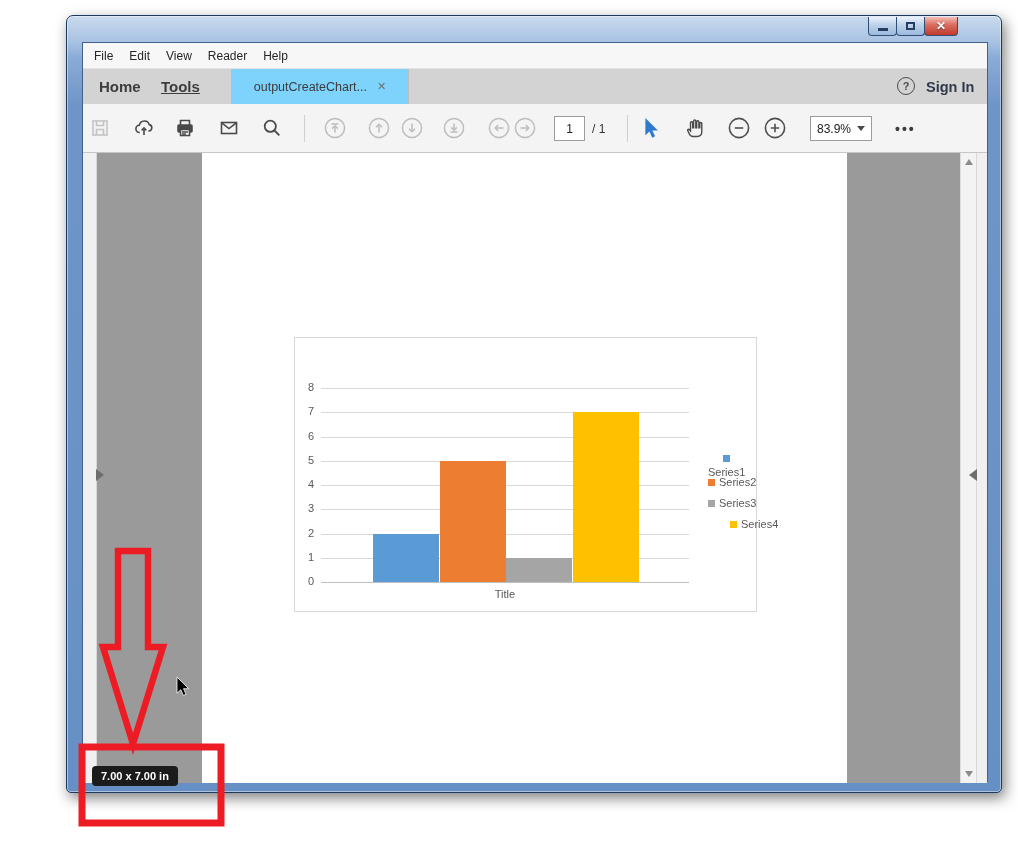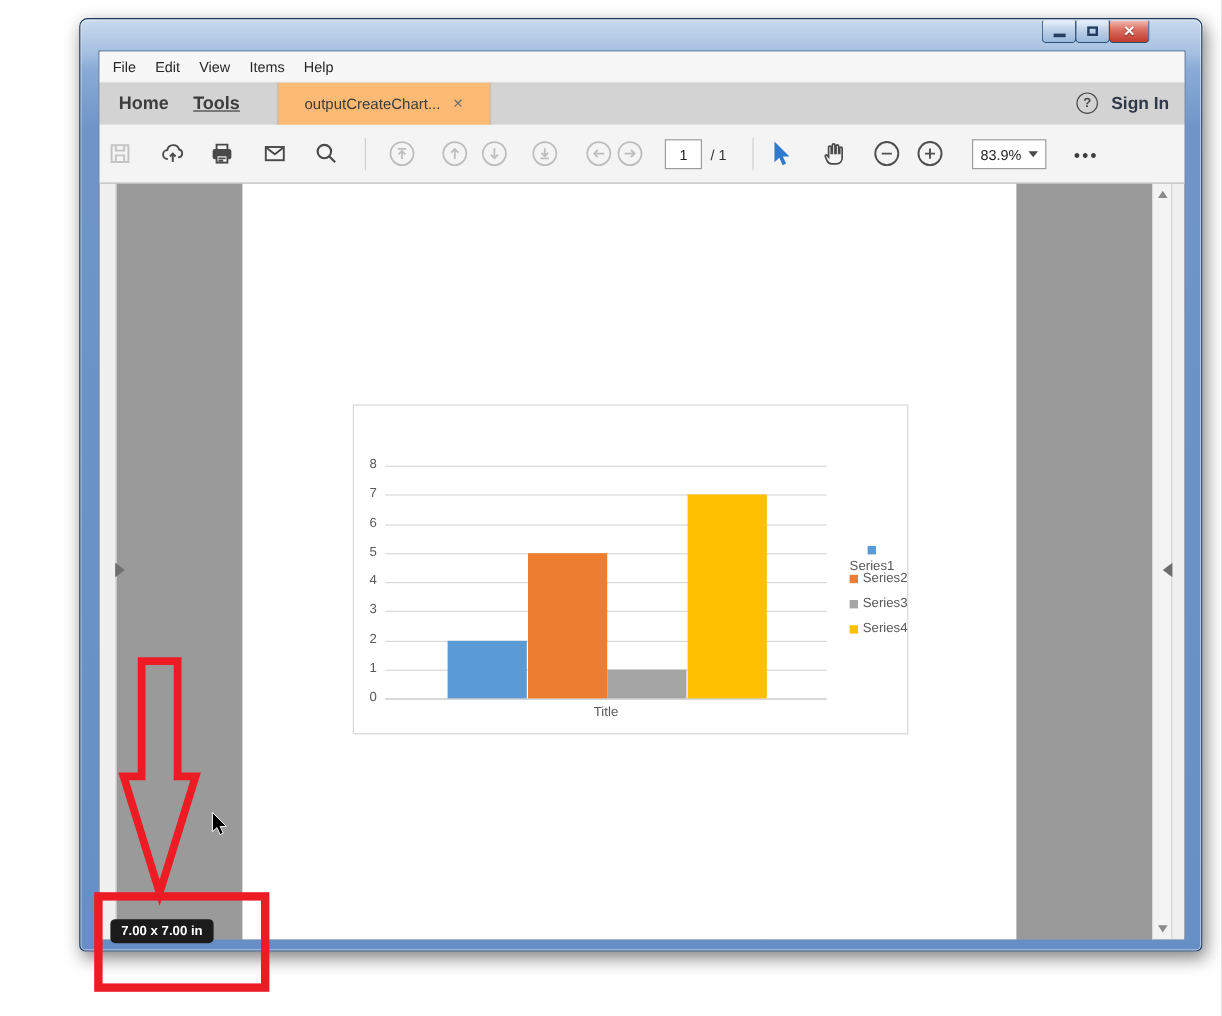--- a/index.html
+++ b/index.html
@@ -31,21 +31,21 @@
   
   .menubar { height:26px; background:#f7f7f7; display:flex; align-items:center; padding-left:3px;
              border-bottom:1px solid #e3e3e3; }
   .menu-item { font-size:12px; color:#262626; padding:0 8px; height:100%; display:flex; align-items:center; cursor:default; }
 
   
   .tabbar { position:relative; height:35px; background:#d3d3d3; }
   .nav-tab { position:absolute; top:0; height:35px; display:flex; align-items:center;
              font-size:15px; font-weight:bold; color:#3d3d3d; padding:0 6px; cursor:default; }
   .tab-home { left:10px; } .tab-tools { left:72px;text-decoration:underline; }
-  .doc-tab { position:absolute; left:148px; top:0; width:178px; height:35px; background:#fdba74;
+  .doc-tab { position:absolute; left:148px; top:0; width:178px; height:35px; background:#7dd3fc;
              border-left:1px solid #bdbdbd; border-right:1px solid #bdbdbd;
              display:flex; align-items:center; justify-content:center; gap:10px; }
   .doc-tab-label { font-size:12.5px; color:#3c3c3c; }
   .doc-tab-close { font-size:11px; color:#6e6e6e; cursor:default; }
   .help-circle { position:absolute; left:814px; top:8px; width:18px; height:18px; border:1.6px solid #4c4c4c;
                  border-radius:50%; display:flex; align-items:center; justify-content:center;
                  font-size:11px; font-weight:bold; color:#4c4c4c; }
   .signin { position:absolute; left:843px; top:0; height:35px; display:flex; align-items:center;
             font-size:14.5px; font-weight:bold; color:#30394a; }
 
@@ -119,21 +119,21 @@
           <span class="glyph-x">✕</span>
         </div>
     </div>
 
     <div class="content">
 
       <div class="menubar">
         <div class="menu-item">File</div>
         <div class="menu-item">Edit</div>
         <div class="menu-item">View</div>
-        <div class="menu-item">Items</div>
+        <div class="menu-item">Reader</div>
         <div class="menu-item">Help</div>
       </div>
 
       <div class="tabbar">
         <div class="nav-tab tab-home">Home</div>
         <div class="nav-tab tab-tools">Tools</div>
         <div class="doc-tab">
           <span class="doc-tab-label">outputCreateChart...</span>
           <span class="doc-tab-close">✕</span>
         </div>
@@ -290,21 +290,21 @@
               <div class="legend-item" style="top: 138px;">
                 <span class="sw" style="background: rgb(237, 125, 49);"></span>
                 <span class="lt">Series2</span>
               </div>
               <div class="bar" style="left: 211.4px; width: 66px; top: 219.75px; height: 24.25px; background: rgb(165, 165, 165);"></div>
               <div class="legend-item" style="top: 159px;">
                 <span class="sw" style="background: rgb(165, 165, 165);"></span>
                 <span class="lt">Series3</span>
               </div>
               <div class="bar" style="left: 278.1px; width: 66px; top: 74.25px; height: 169.75px; background: rgb(255, 192, 0);"></div>
-              <div class="legend-item" style="top: 180px;">
+              <div class="legend-item" style="top: 180px; margin-left: 22px;">
                 <span class="sw" style="background: rgb(255, 192, 0);"></span>
                 <span class="lt">Series4</span>
               </div>
             </div>
         </div>
 
         <div class="scrollbar">
           <div class="sb-up"></div>
           <div class="sb-down"></div>
         </div>

